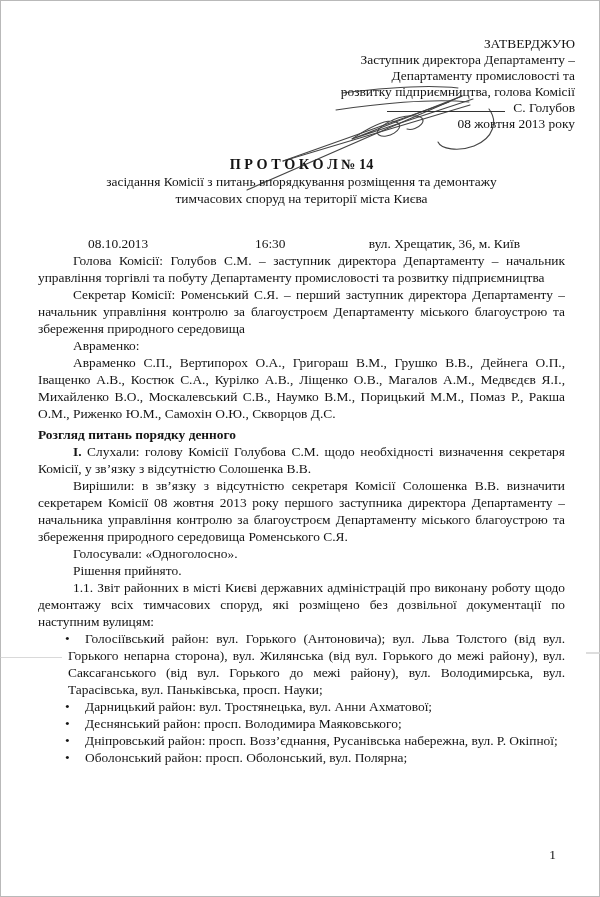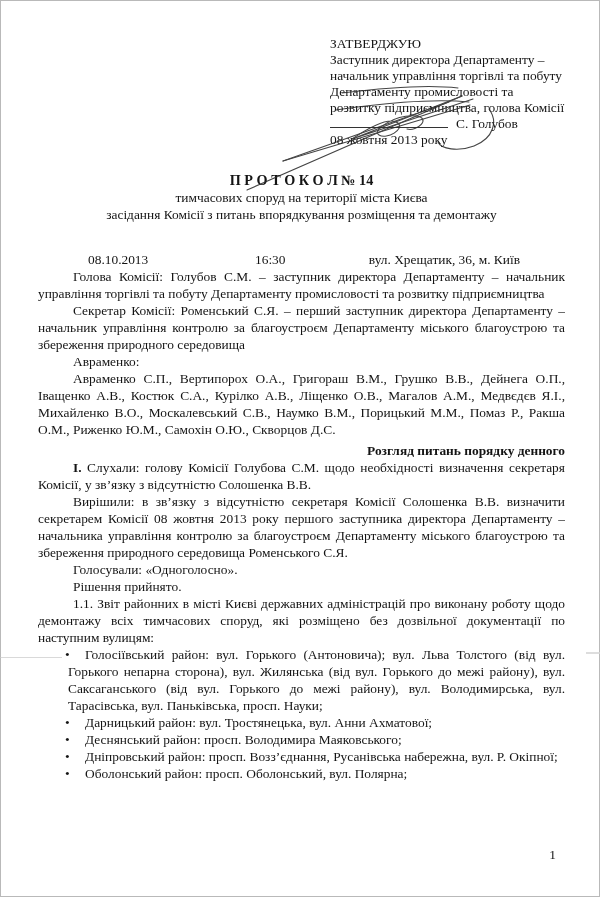--- a/index.html
+++ b/index.html
@@ -10,41 +10,41 @@
     box-shadow: inset 0 0 0 1px #b9b9b9;
     font-family:"Liberation Serif", serif;
     font-size:13.4px;
     line-height:17px;
     color:#141414;
     overflow:hidden;
   }
   .content { padding:36px 35px 0 38px; }
 
   
-  .approve { margin-left:292px; width:245px; line-height:16px; }
+  .approve { margin-left:292px; width:245px; line-height:16px;text-align:right; }
   .approve .aline { white-space:nowrap; }
   .sig-row { white-space:nowrap; }
   .sig-rule { display:inline-block; width:118px; height:11px; border-bottom:1px solid #333; margin-right:8px; }
 
   
   .title-block { text-align:center; margin-top:24px; }
   .title-main { font-weight:bold; font-size:14.2px; }
   .subtitle { font-size:13.4px; }
 
   
   .meeting-row { position:relative; height:17px; margin-top:28px;text-align:right; }
   .m-date { position:absolute; left:50px; }
   .m-time { position:absolute; left:217px; }
   .m-loc  { position:absolute; right:45px; }
 
   
   p.body { margin:0; text-align:justify; text-indent:35px; }
   .p-head { margin-top:8px; }
   .p-attendees-label { margin-top:12px; }
-  .agenda-heading { margin:4px 0 0 0; text-align:right; font-weight:bold; }
+  .agenda-heading { margin:4px 0 0 0; text-align:left; font-weight:bold; }
   .p-heard { margin-top:8px; }
   .p-intro { margin-top:6px; }
   .numeral { font-weight:bold; }
 
   
   ul.districts { list-style:none; margin:0; padding:0; }
   ul.districts li { padding-left:30px; text-align:justify; }
   ul.districts li::before { content:"\2022"; display:inline-block; width:20px; margin-left:-3px; }
 
   
@@ -57,33 +57,32 @@
 </style>
 </head>
 <body>
 
 <div class="page">
   <div class="content">
 
     <div class="approve">
       <div class="aline">ЗАТВЕРДЖУЮ</div>
       <div class="aline">Заступник директора Департаменту –</div>
-      <div class="aline">начальник управління торгівлі та побуту</div>
       <div class="aline">Департаменту промисловості та</div>
       <div class="aline">розвитку підприємництва, голова Комісії</div>
       <div class="sig-row">
         <span class="sig-rule"></span><span>С. Голубов</span>
       </div>
       <div class="aline">08 жовтня 2013 року</div>
     </div>
 
     <div class="title-block">
       <div class="title-main">П Р О Т О К О Л № 14</div>
+      <div class="subtitle">засідання Комісії з питань впорядкування розміщення та демонтажу</div>
       <div class="subtitle">тимчасових споруд на території міста Києва</div>
-      <div class="subtitle">засідання Комісії з питань впорядкування розміщення та демонтажу</div>
     </div>
 
     <div class="meeting-row">
       <span class="m-date">08.10.2013</span>
       <span class="m-time">16:30</span>
       <span class="m-loc">вул. Хрещатик, 36, м. Київ</span>
     </div>
 
     <p class="body p-head">Голова Комісії: Голубов С.М. – заступник директора Департаменту – начальник управління торгівлі та побуту Департаменту промисловості та розвитку підприємництва</p>
     <p class="body">Секретар Комісії: Роменський С.Я. – перший заступник директора Департаменту – начальник управління контролю за благоустроєм Департаменту міського благоустрою та збереження природного середовища</p>

